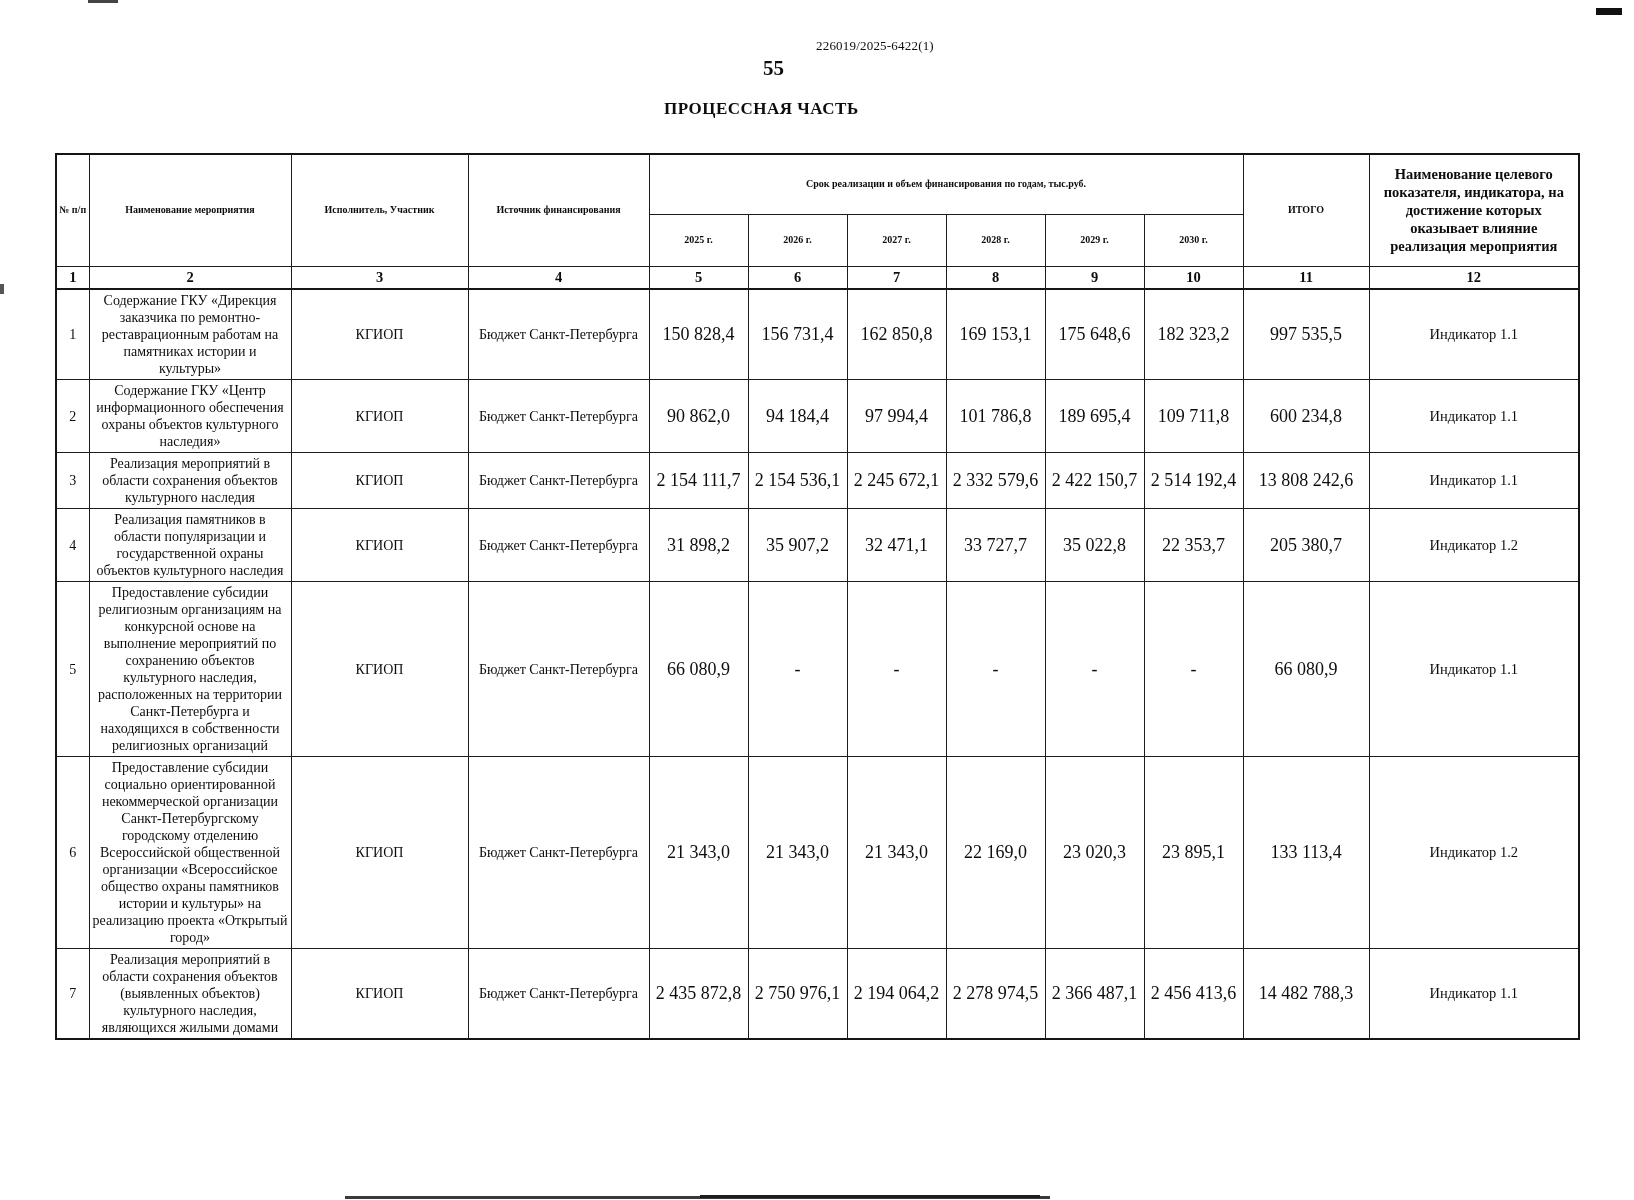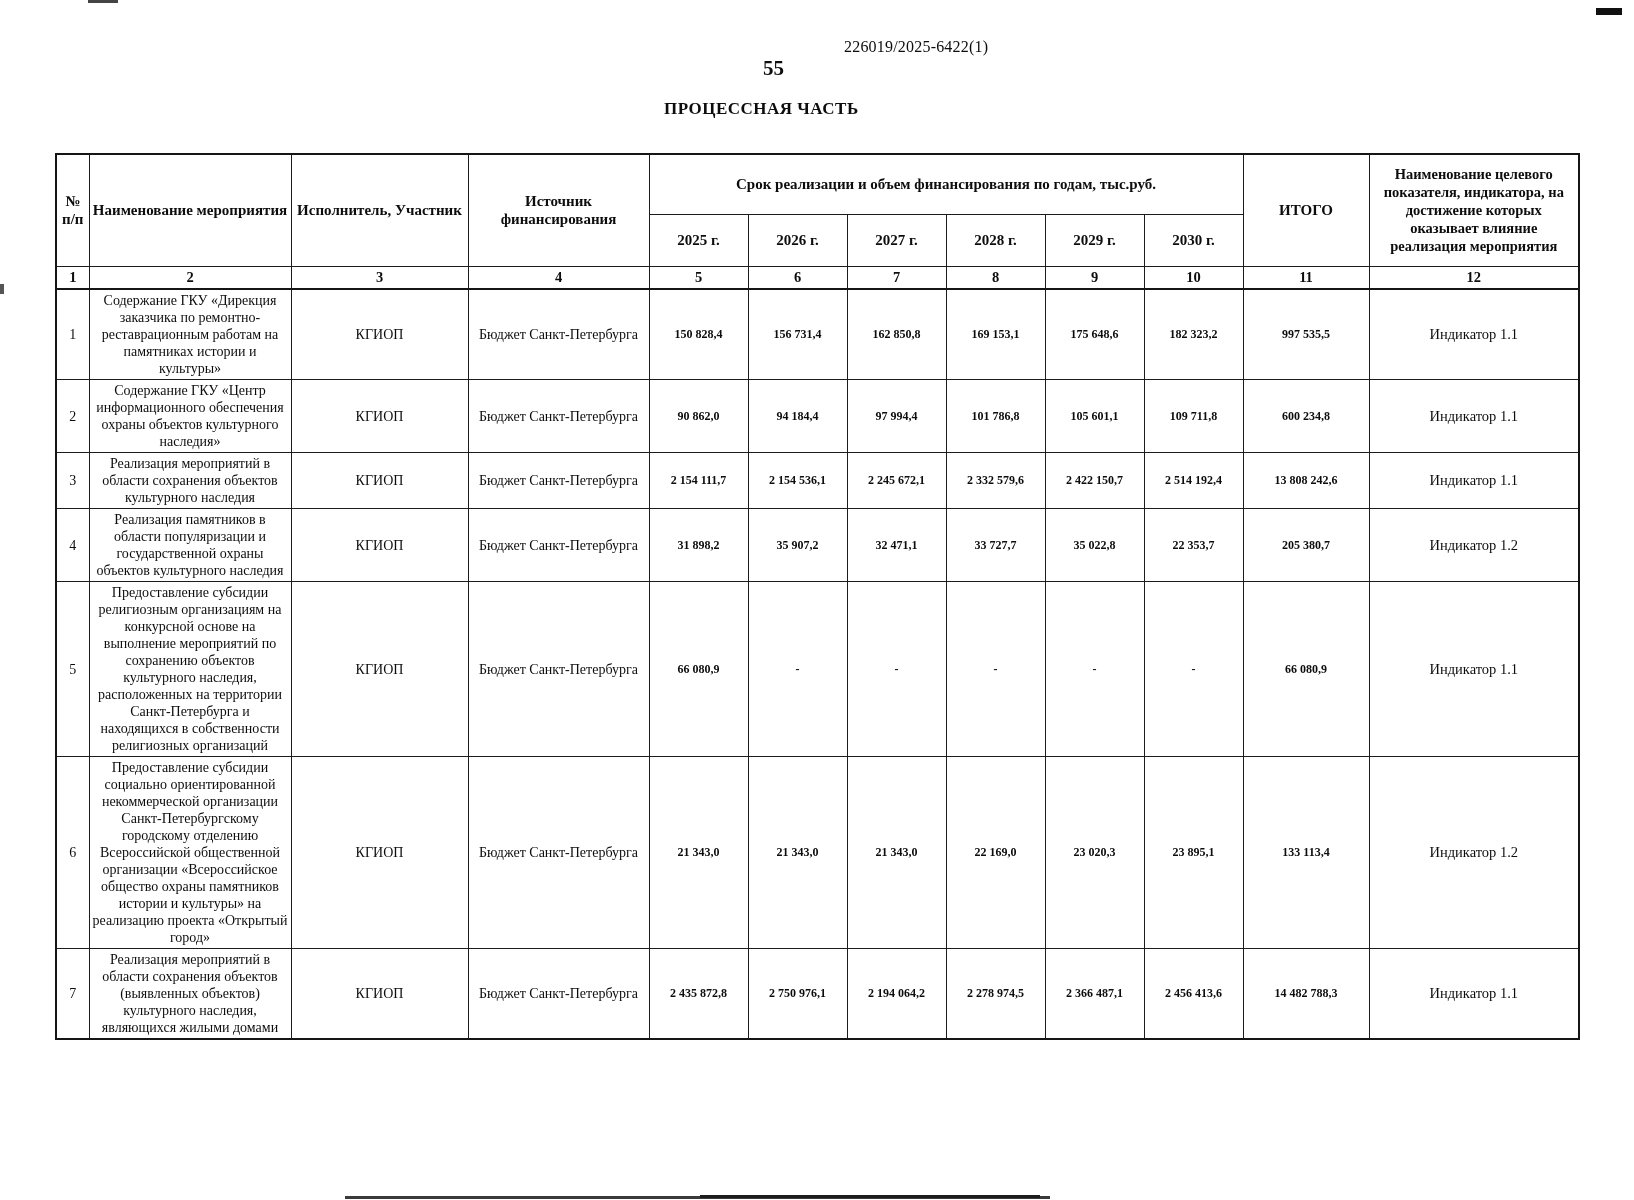--- a/index.html
+++ b/index.html
@@ -5,22 +5,22 @@
   html,body{margin:0;padding:0;}
   body{
     width:1634px;height:1200px;
     background:#ffffff;
     font-family:"Liberation Serif","DejaVu Serif",serif;
     color:#0d0d0d;
     position:relative;
     overflow:hidden;
   }
   .doc-id{
-    position:absolute;top:38px;left:844px;
-    font-size:16px;letter-spacing:.2px;
+    position:absolute;top:38px;left:816px;
+    font-size:13px;letter-spacing:.2px;
   }
   .page-num{
     position:absolute;top:56px;left:763px;
     font-size:21px;
     font-weight:bold;
   }
   .doc-title{
     position:absolute;top:99px;left:664px;
     font-size:17px;font-weight:bold;letter-spacing:.5px;
   }
@@ -33,37 +33,37 @@
   table.main th, table.main td{
     border:1.6px solid #1c1c1c;
     vertical-align:middle;
     text-align:center;
     padding:2px 2px;
     overflow:hidden;
   }
   table.main{border:2.5px solid #151515;}
   thead th{
     font-weight:bold;
-    font-size:15px;
+    font-size:10px;
     line-height:1.25;
   }
   tr.hdr-top{height:60px;}
   tr.hdr-years{height:52px;}
   tr.hdr-idx{height:23px;}
   tr.hdr-idx td{
     font-weight:bold;font-size:14.5px;
     border-bottom:2.5px solid #151515;
   }
   th.col-indicator-name{font-size:14.5px;padding:2px 4px;}
   tbody td{
     font-size:14px;
     line-height:17px;
   }
   td.c-name{padding:2px 3px;}
-  td.c-val{font-size:12px;font-weight:bold;}
+  td.c-val{font-size:18px;}
   td.c-ind{font-size:14.5px;}
   
   .artifact{position:absolute;background:#2a2a2a;}
   .art-1{left:345px;top:1196px;width:705px;height:2.5px;background:#3a3a3a;}
   .art-2{left:700px;top:1195px;width:340px;height:3px;background:#1d1d1d;}
   .art-3{left:1596px;top:8px;width:26px;height:7px;background:#111;}
   .art-4{left:88px;top:0px;width:30px;height:3px;background:#444;}
   .art-5{left:0px;top:284px;width:4px;height:10px;background:#555;}
 </style>
 </head>
@@ -138,21 +138,21 @@
   </tr>
       <tr>
     <td class="c-num">2</td>
     <td class="c-name">Содержание ГКУ «Центр информационного обеспечения охраны объектов культурного наследия»</td>
     <td class="c-exec">КГИОП</td>
     <td class="c-src">Бюджет Санкт-Петербурга</td>
     <td class="c-val">90 862,0</td>
     <td class="c-val">94 184,4</td>
     <td class="c-val">97 994,4</td>
     <td class="c-val">101 786,8</td>
-    <td class="c-val">105 601,1</td>
+    <td class="c-val">189 695,4</td>
     <td class="c-val">109 711,8</td>
     <td class="c-val">600 234,8</td>
     <td class="c-ind">Индикатор 1.1</td>
   </tr>
       <tr>
     <td class="c-num">3</td>
     <td class="c-name">Реализация мероприятий в области сохранения объектов культурного наследия</td>
     <td class="c-exec">КГИОП</td>
     <td class="c-src">Бюджет Санкт-Петербурга</td>
     <td class="c-val">2 154 111,7</td>

